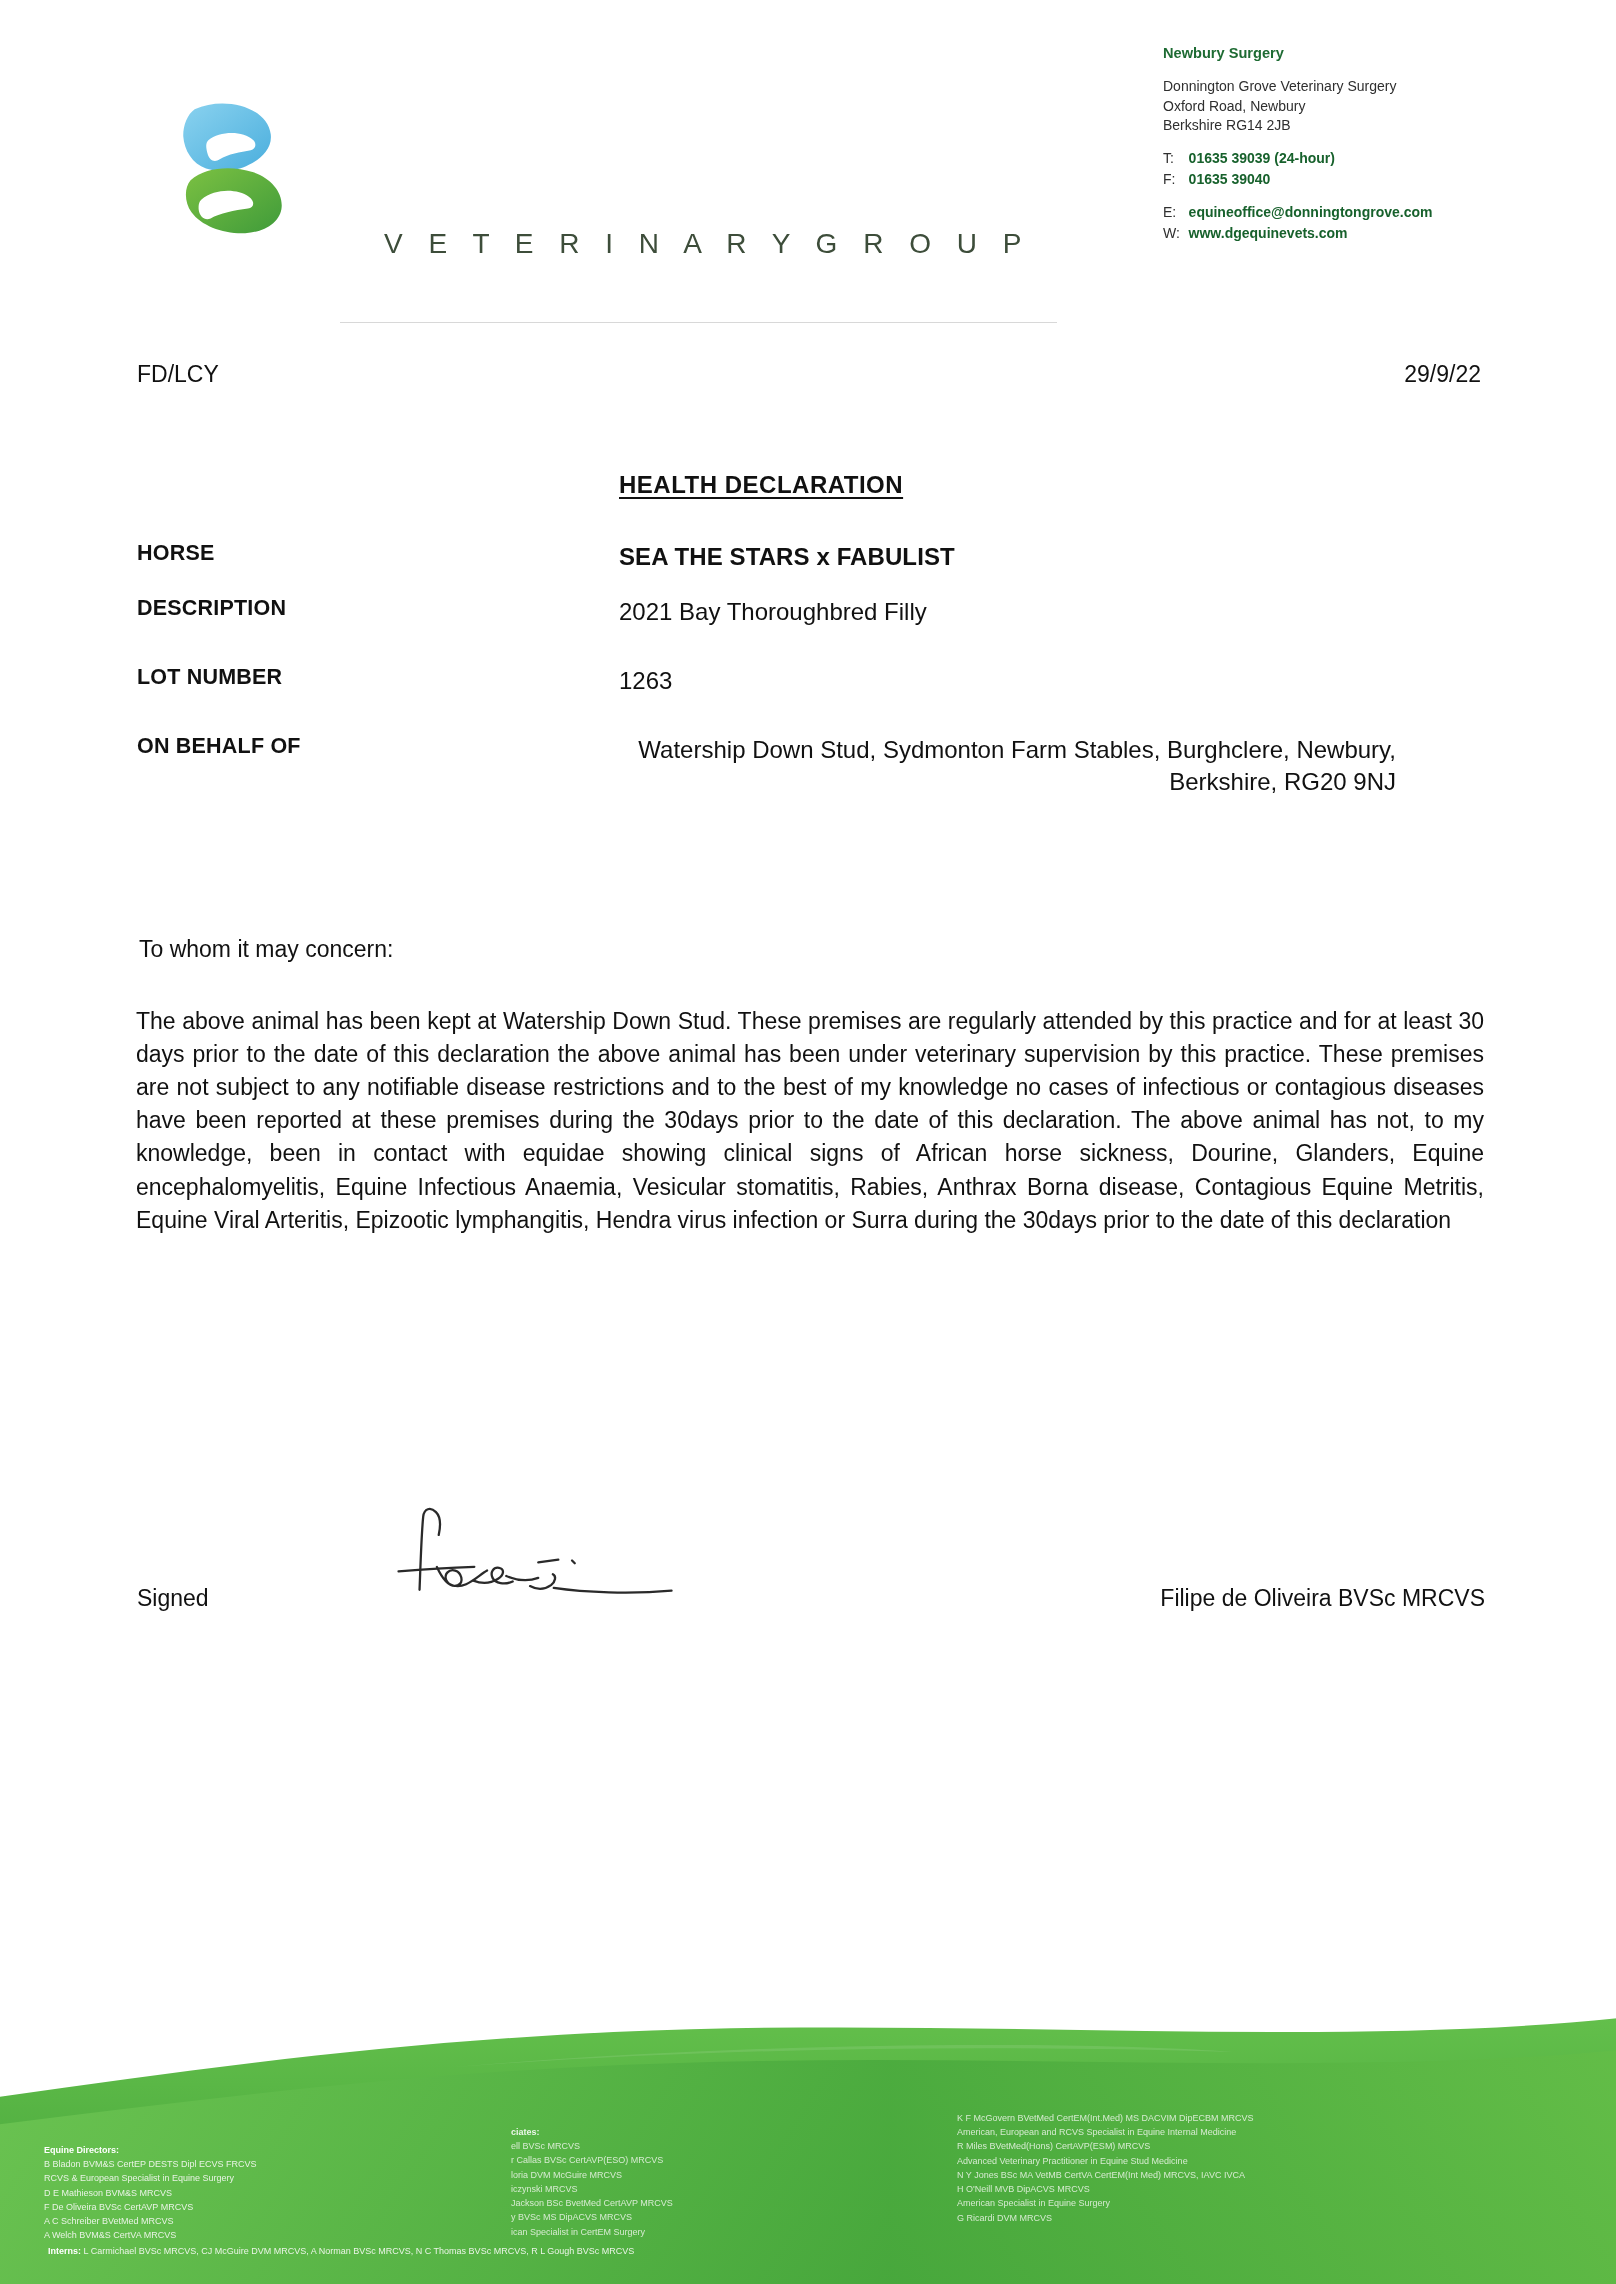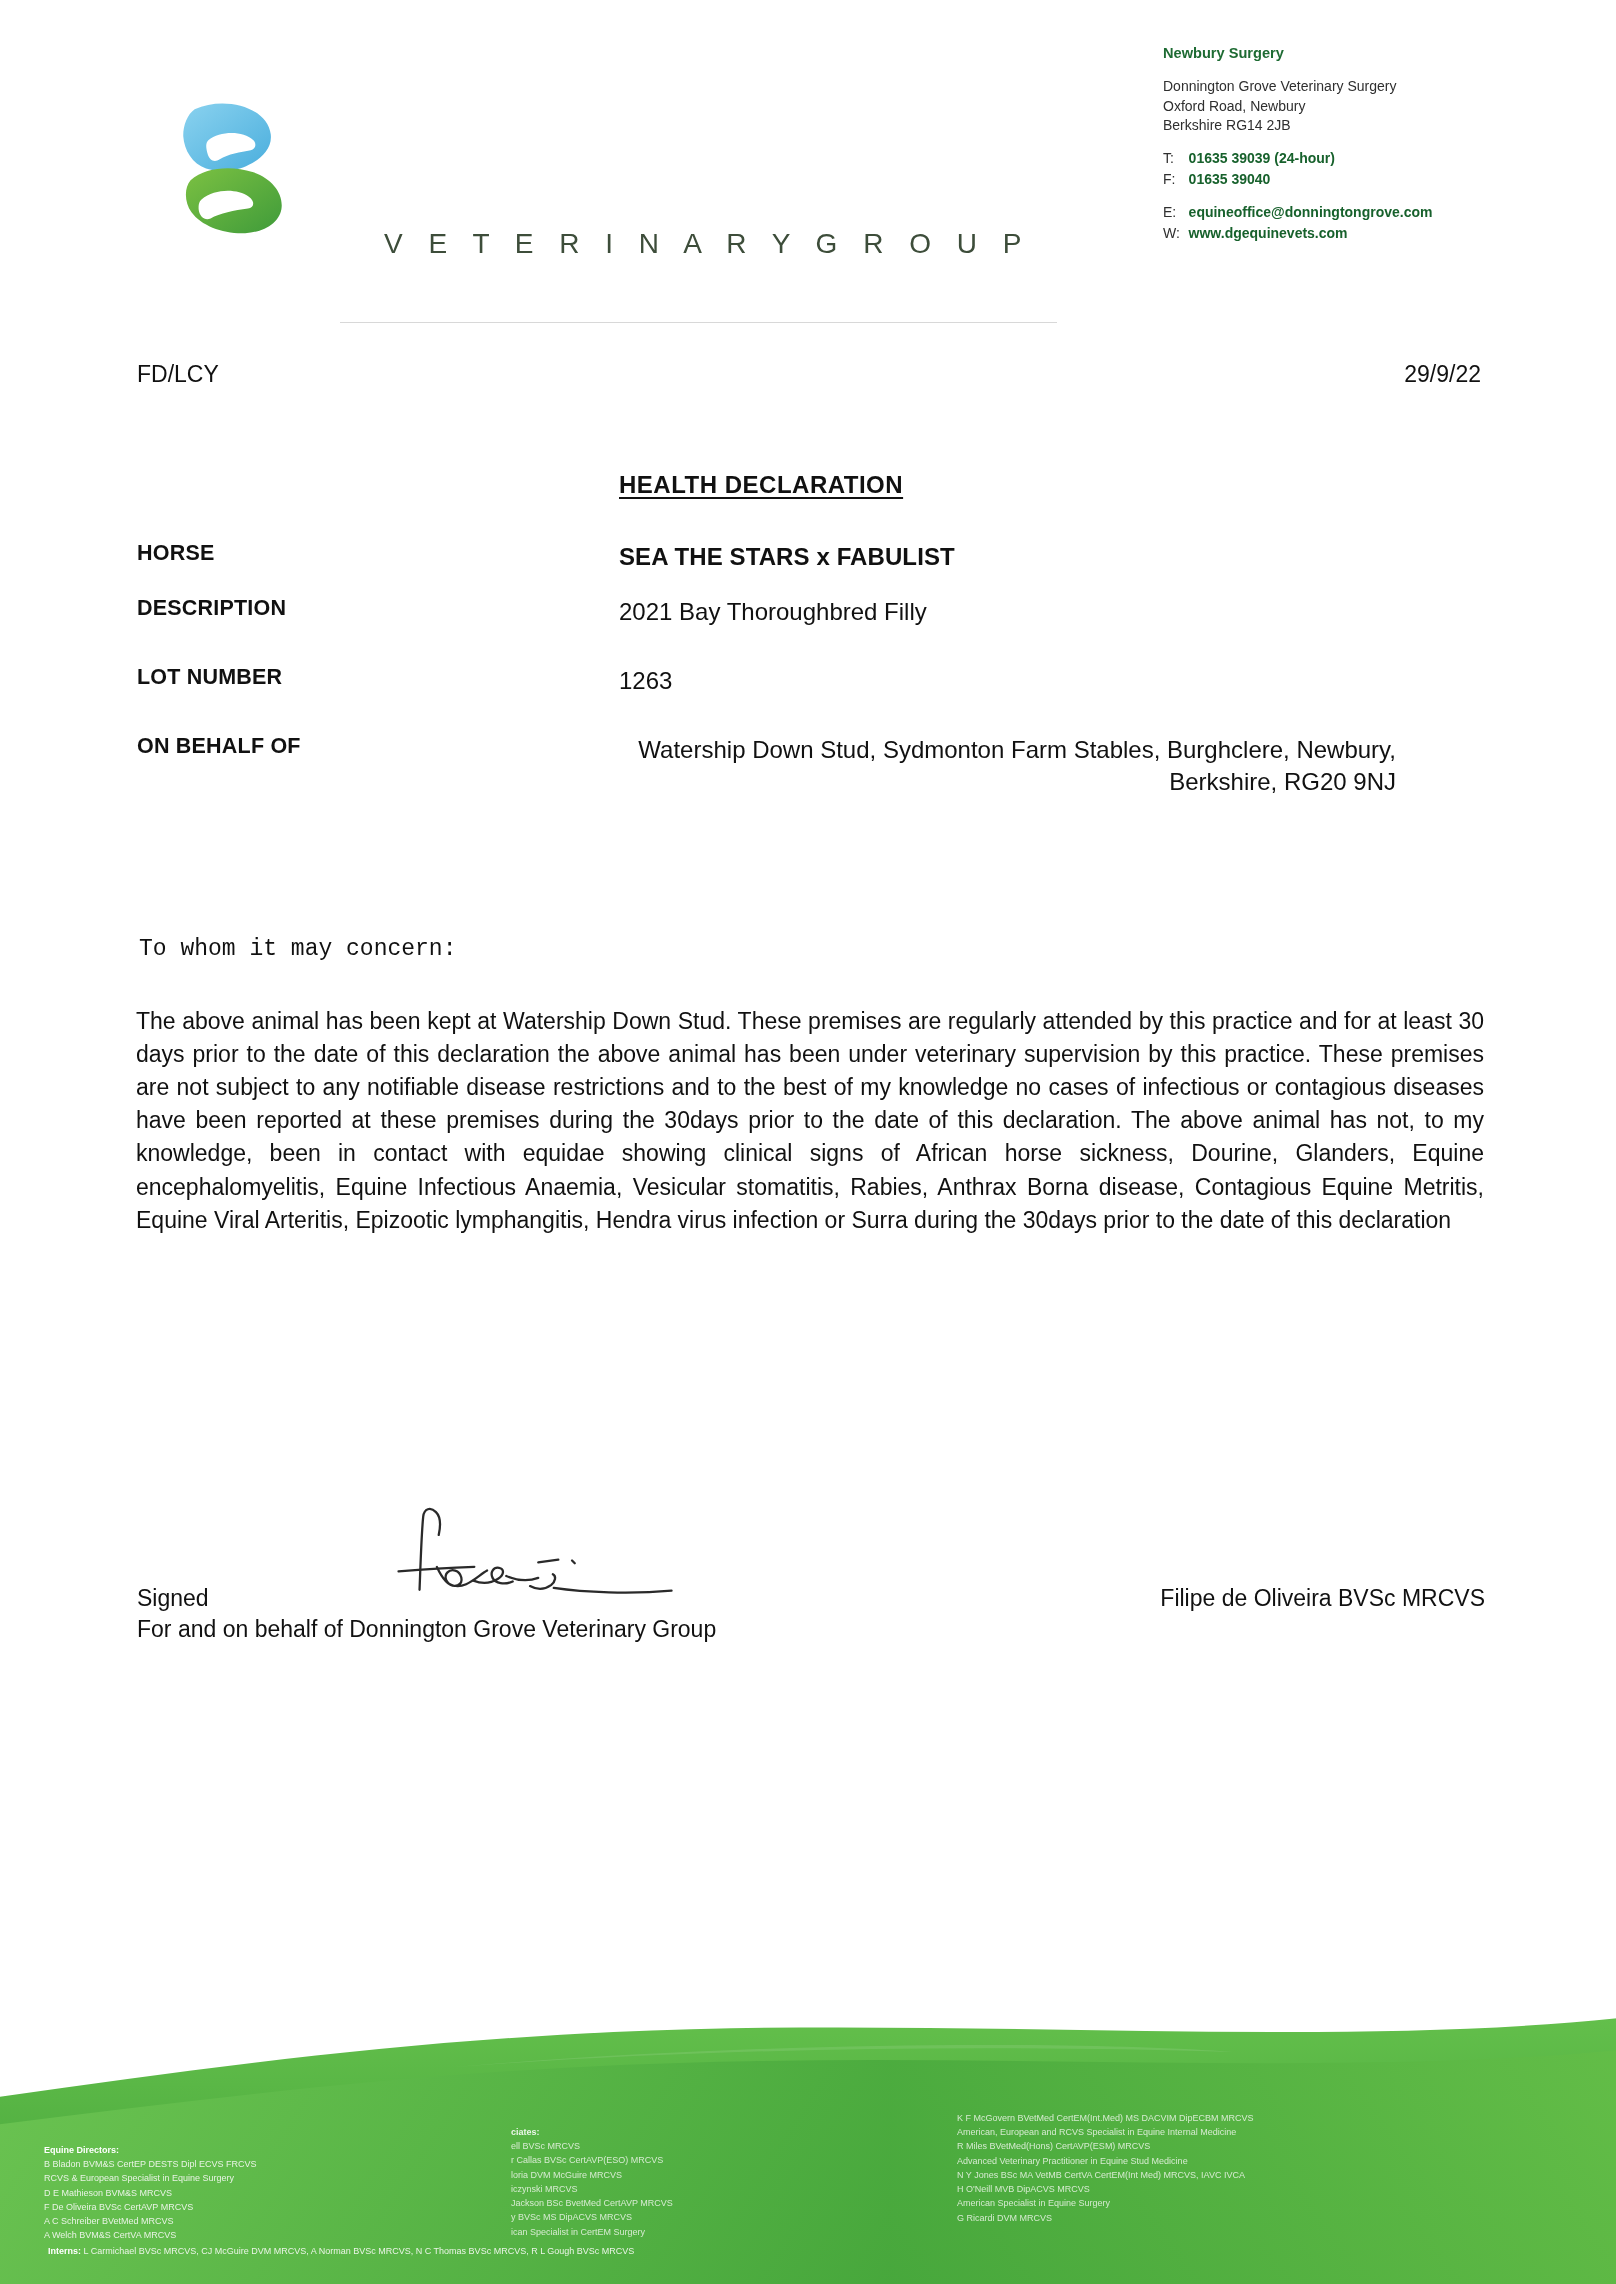--- a/index.html
+++ b/index.html
@@ -156,21 +156,20 @@
     letter-spacing: 0.1px;
   }
 
   
   .salutation {
     position: absolute;
     left: 139px;
     top: 936px;
     font-size: 23px;
     color: #111;
-    font-family: Liberation Mono, monospace;
   }
   .body-para {
     position: absolute;
     left: 136px;
     top: 1005px;
     width: 1348px;
     font-size: 23px;
     line-height: 1.44;
     text-align: justify;
     color: #111;
@@ -374,21 +373,20 @@
                    C220 140 212 152 218 164 C224 176 244 180 262 172"></path>
           <path d="M248 160 C272 170 296 172 318 164"></path>
           <path d="M318 130 L362 124"></path>
           <path d="M392 126 L398 132"></path>
           <path d="M300 182 C318 192 332 190 346 180 C356 172 358 160 350 156"></path>
           <path d="M352 186 C420 196 520 200 610 192"></path>
         </g>
       </svg>
     </div>
 
-    <div class="sig-behalf">For and on behalf of Donnington Grove Veterinary Group</div>
     <div class="sig-name">Filipe de Oliveira BVSc MRCVS</div>
   </div>
 
   <div class="footer">
     <div class="footer-bg">
       <svg width="1617" height="274" viewBox="0 0 3539 600" preserveAspectRatio="none" xmlns="http://www.w3.org/2000/svg">
         <defs>
           <linearGradient id="fgrad" x1="0" y1="0" x2="0" y2="1">
             <stop offset="0%" stop-color="#63bf4b"></stop>
             <stop offset="100%" stop-color="#3f9f37"></stop>

